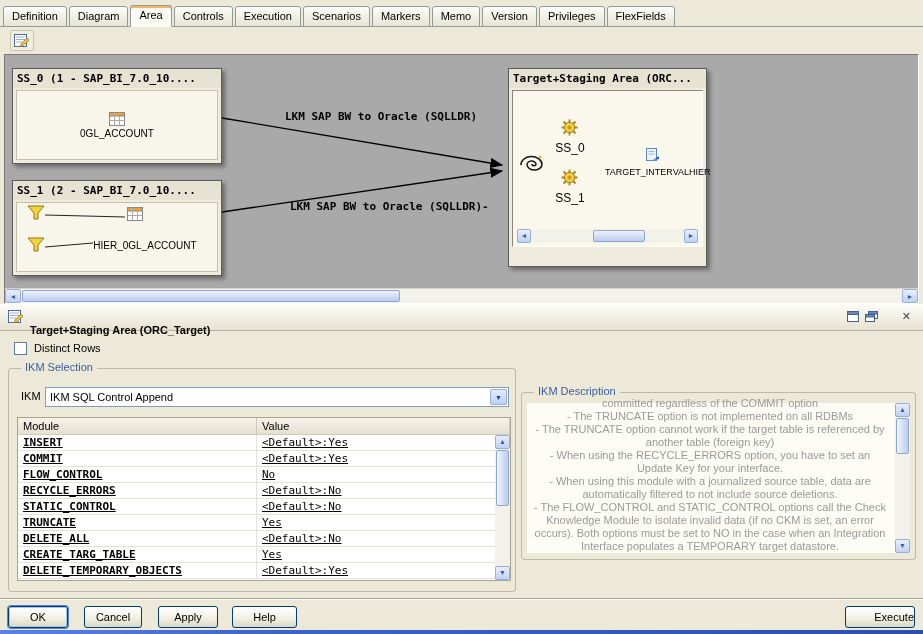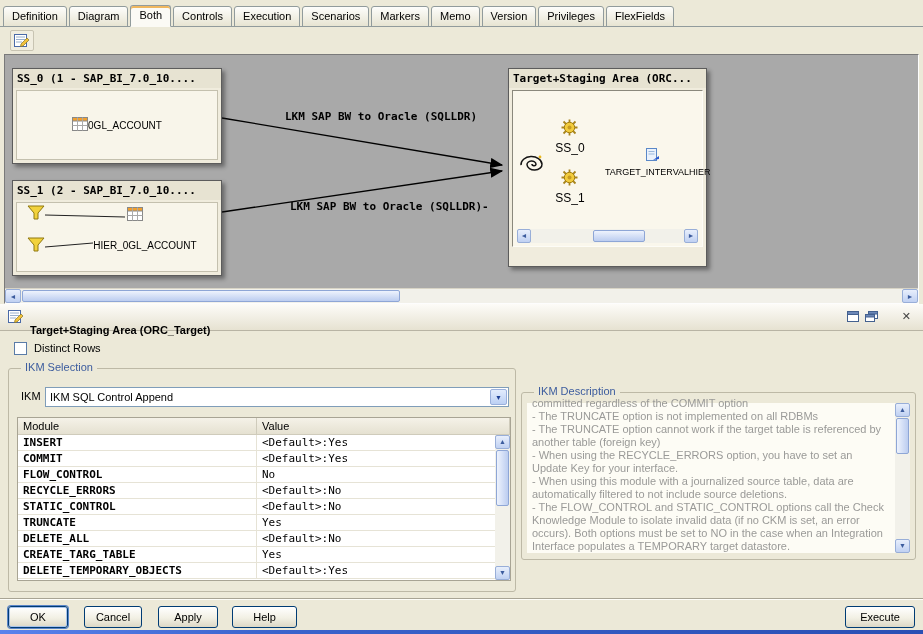--- a/index.html
+++ b/index.html
@@ -17,21 +17,21 @@
   .tool-btn{position:absolute;left:10px;top:3px;width:24px;height:21px;border:1px solid #c8c4b2;border-radius:2px;background:#f1eee0;text-align:center;padding-top:2px;}
 
   
   .diagram{position:absolute;left:4px;top:54px;width:915px;height:250px;border:1px solid;border-color:#7a7a7a #fdfdfd #fdfdfd #7a7a7a;background:#a9a9a9;}
   .canvas{position:absolute;left:0;top:0;right:0;bottom:15px;overflow:hidden;border-radius:19px;}
   .flow-arrows{position:absolute;left:0;top:0;}
 
   .dbox{position:absolute;background:#f0ecdd;border:1px solid #5c5c5c;box-shadow:3px 3px 4px rgba(30,30,30,.45);}
   .dbox-title{height:19px;line-height:18px;padding:1px 4px 0;font-family:"DejaVu Sans Mono",monospace;font-weight:bold;font-size:11px;background:#e7e3d2;white-space:nowrap;overflow:hidden;}
   .dbox-body{position:absolute;left:3px;right:3px;top:21px;bottom:3px;background:#f8f5ea;border:1px solid #c4c0ae;}
-  .center-stack{display:flex;flex-direction:row;align-items:center;justify-content:center;height:100%;gap:0;}
+  .center-stack{display:flex;flex-direction:column;align-items:center;justify-content:center;height:100%;gap:0;}
   .ds-label{font-size:10px;color:#000;}
 
   .s2-item{position:absolute;}
   .s2-label{position:absolute;left:58px;right:2px;top:37px;text-align:center;font-size:10px;}
 
   .tgt-body{position:absolute;left:3px;right:3px;top:21px;bottom:19px;background:#faf7ec;border:1px solid;border-color:#8a887c #fdfcf6 #fdfcf6 #8a887c;}
   .tgt-item-label{position:absolute;font-size:12px;}
   .tgt-label-small{position:absolute;font-size:9px;white-space:nowrap;}
   .tgt-hscroll{position:absolute;left:4px;right:4px;bottom:3px;height:14px;background:#f2f1ea;}
 
@@ -67,39 +67,39 @@
   .combo-text{position:absolute;left:4px;top:2px;right:20px;line-height:15px;white-space:nowrap;overflow:hidden;}
   .combo-btn{position:absolute;right:1px;top:1px;bottom:1px;width:17px;background:linear-gradient(#e2ecfd,#bcd0f4);border:1px solid #9ab0dc;border-radius:2px;color:#1c3f94;font-size:7px;text-align:center;line-height:15px;}
 
   
   .scrollpane{position:absolute;left:8px;right:4px;top:48px;bottom:10px;background:#fff;border:1px solid #a8a494;}
   .opt-header{position:absolute;left:0;right:0;top:0;height:17px;display:flex;}
   .hcell{background:linear-gradient(#f5f2e8,#e5e1d1);border-right:1px solid #cfcbbb;border-bottom:1px solid #cfcbbb;padding:2px 0 0 5px;}
   .hcell.c1{width:239px;} .hcell.c2{flex:1;}
   .opt-body{position:absolute;left:0;right:15px;top:17px;bottom:0;overflow:hidden;}
   .opt-row{height:16px;display:flex;border-bottom:1px solid #e6e3d6;background:#fff;}
-  .opt-cell{padding:1px 0 0 5px;font-family:"DejaVu Sans Mono",monospace;font-size:11px;white-space:nowrap;overflow:hidden;}
+  .opt-cell{padding:1px 0 0 5px;font-family:"DejaVu Sans Mono",monospace;font-size:11px;white-space:nowrap;overflow:hidden;text-decoration:underline;}
   .opt-name{width:239px;border-right:1px solid #e6e3d6;font-weight:bold;}
   .opt-value{flex:1;}
 
   
   .desc-area{position:absolute;left:5px;right:5px;top:10px;bottom:6px;background:#fdfcf5;}
-  .desc-text{position:absolute;left:5px;right:22px;top:0;bottom:0;overflow:hidden;color:#9a9a98;line-height:13px;margin-top:-6px;}
+  .desc-text{position:absolute;left:5px;right:22px;top:0;bottom:0;overflow:hidden;color:#9a9a98;line-height:13px;margin-top:-6px;text-align:center;}
   .desc-line{margin-bottom:0;}
 
   
   .sep{position:absolute;left:0;top:598px;width:100%;height:2px;border-top:1px solid #a8a494;border-bottom:1px solid #fdfdf8;}
   .btn{position:absolute;top:606px;height:22px;border:1px solid #003c74;border-radius:3px;background:linear-gradient(#ffffff,#f2f0e4 55%,#dcd8c6);text-align:center;line-height:20px;font-size:11px;cursor:default;}
   .btn.default{box-shadow:0 0 0 1px #5a84c8, inset 0 0 0 1px #aac4ec;}
   .bottom-strip{position:absolute;left:0;bottom:0;width:100%;height:4px;background:linear-gradient(90deg,#5a82ec 0%,#3a63cc 30%,#2a4fb4 100%);}
 </style>
 </head>
 <body>
 
-<div class="tabbar"><div class="tab">Definition</div><div class="tab">Diagram</div><div class="tab active">Both</div><div class="tab">Controls</div><div class="tab">Execution</div><div class="tab">Scenarios</div><div class="tab">Markers</div><div class="tab">Memo</div><div class="tab">Version</div><div class="tab">Privileges</div><div class="tab">FlexFields</div></div>
+<div class="tabbar"><div class="tab">Definition</div><div class="tab">Diagram</div><div class="tab active">Area</div><div class="tab">Controls</div><div class="tab">Execution</div><div class="tab">Scenarios</div><div class="tab">Markers</div><div class="tab">Memo</div><div class="tab">Version</div><div class="tab">Privileges</div><div class="tab">FlexFields</div></div>
 
 <div class="toolbar">
   <div class="tool-btn">
     <span>
       <svg width="16" height="15" viewBox="0 0 16 15">
           <rect x="0.5" y="1.5" width="12" height="12" fill="#fff" stroke="#4a6aa8"></rect>
           <line x1="2" y1="4" x2="11" y2="4" stroke="#9ab0cc"></line>
           <line x1="2" y1="6.5" x2="11" y2="6.5" stroke="#9ab0cc"></line>
           <line x1="2" y1="9" x2="8" y2="9" stroke="#9ab0cc"></line>
           <polygon points="9,13 15,7 13,5 7,11 6.5,13.5" fill="#f2c23c" stroke="#8a7420" stroke-width="0.7"></polygon>
@@ -341,14 +341,14 @@
       <div class="sb-btn sb-btn-v down">▼</div>
     </div>
   </div>
 </div>
 
 <div class="sep"></div>
 <div class="btn default" style="left:8px;width:60px;">OK</div>
 <div class="btn" style="left:84px;width:58px;">Cancel</div>
 <div class="btn" style="left:158px;width:60px;">Apply</div>
 <div class="btn" style="left:232px;width:65px;">Help</div>
-<div class="btn" style="right:8px;width:70px;">Execute</div>
+<div class="btn" style="right:8px;width:70px;text-align:right;">Execute</div>
 <div class="bottom-strip"></div>
 
 </body></html>

